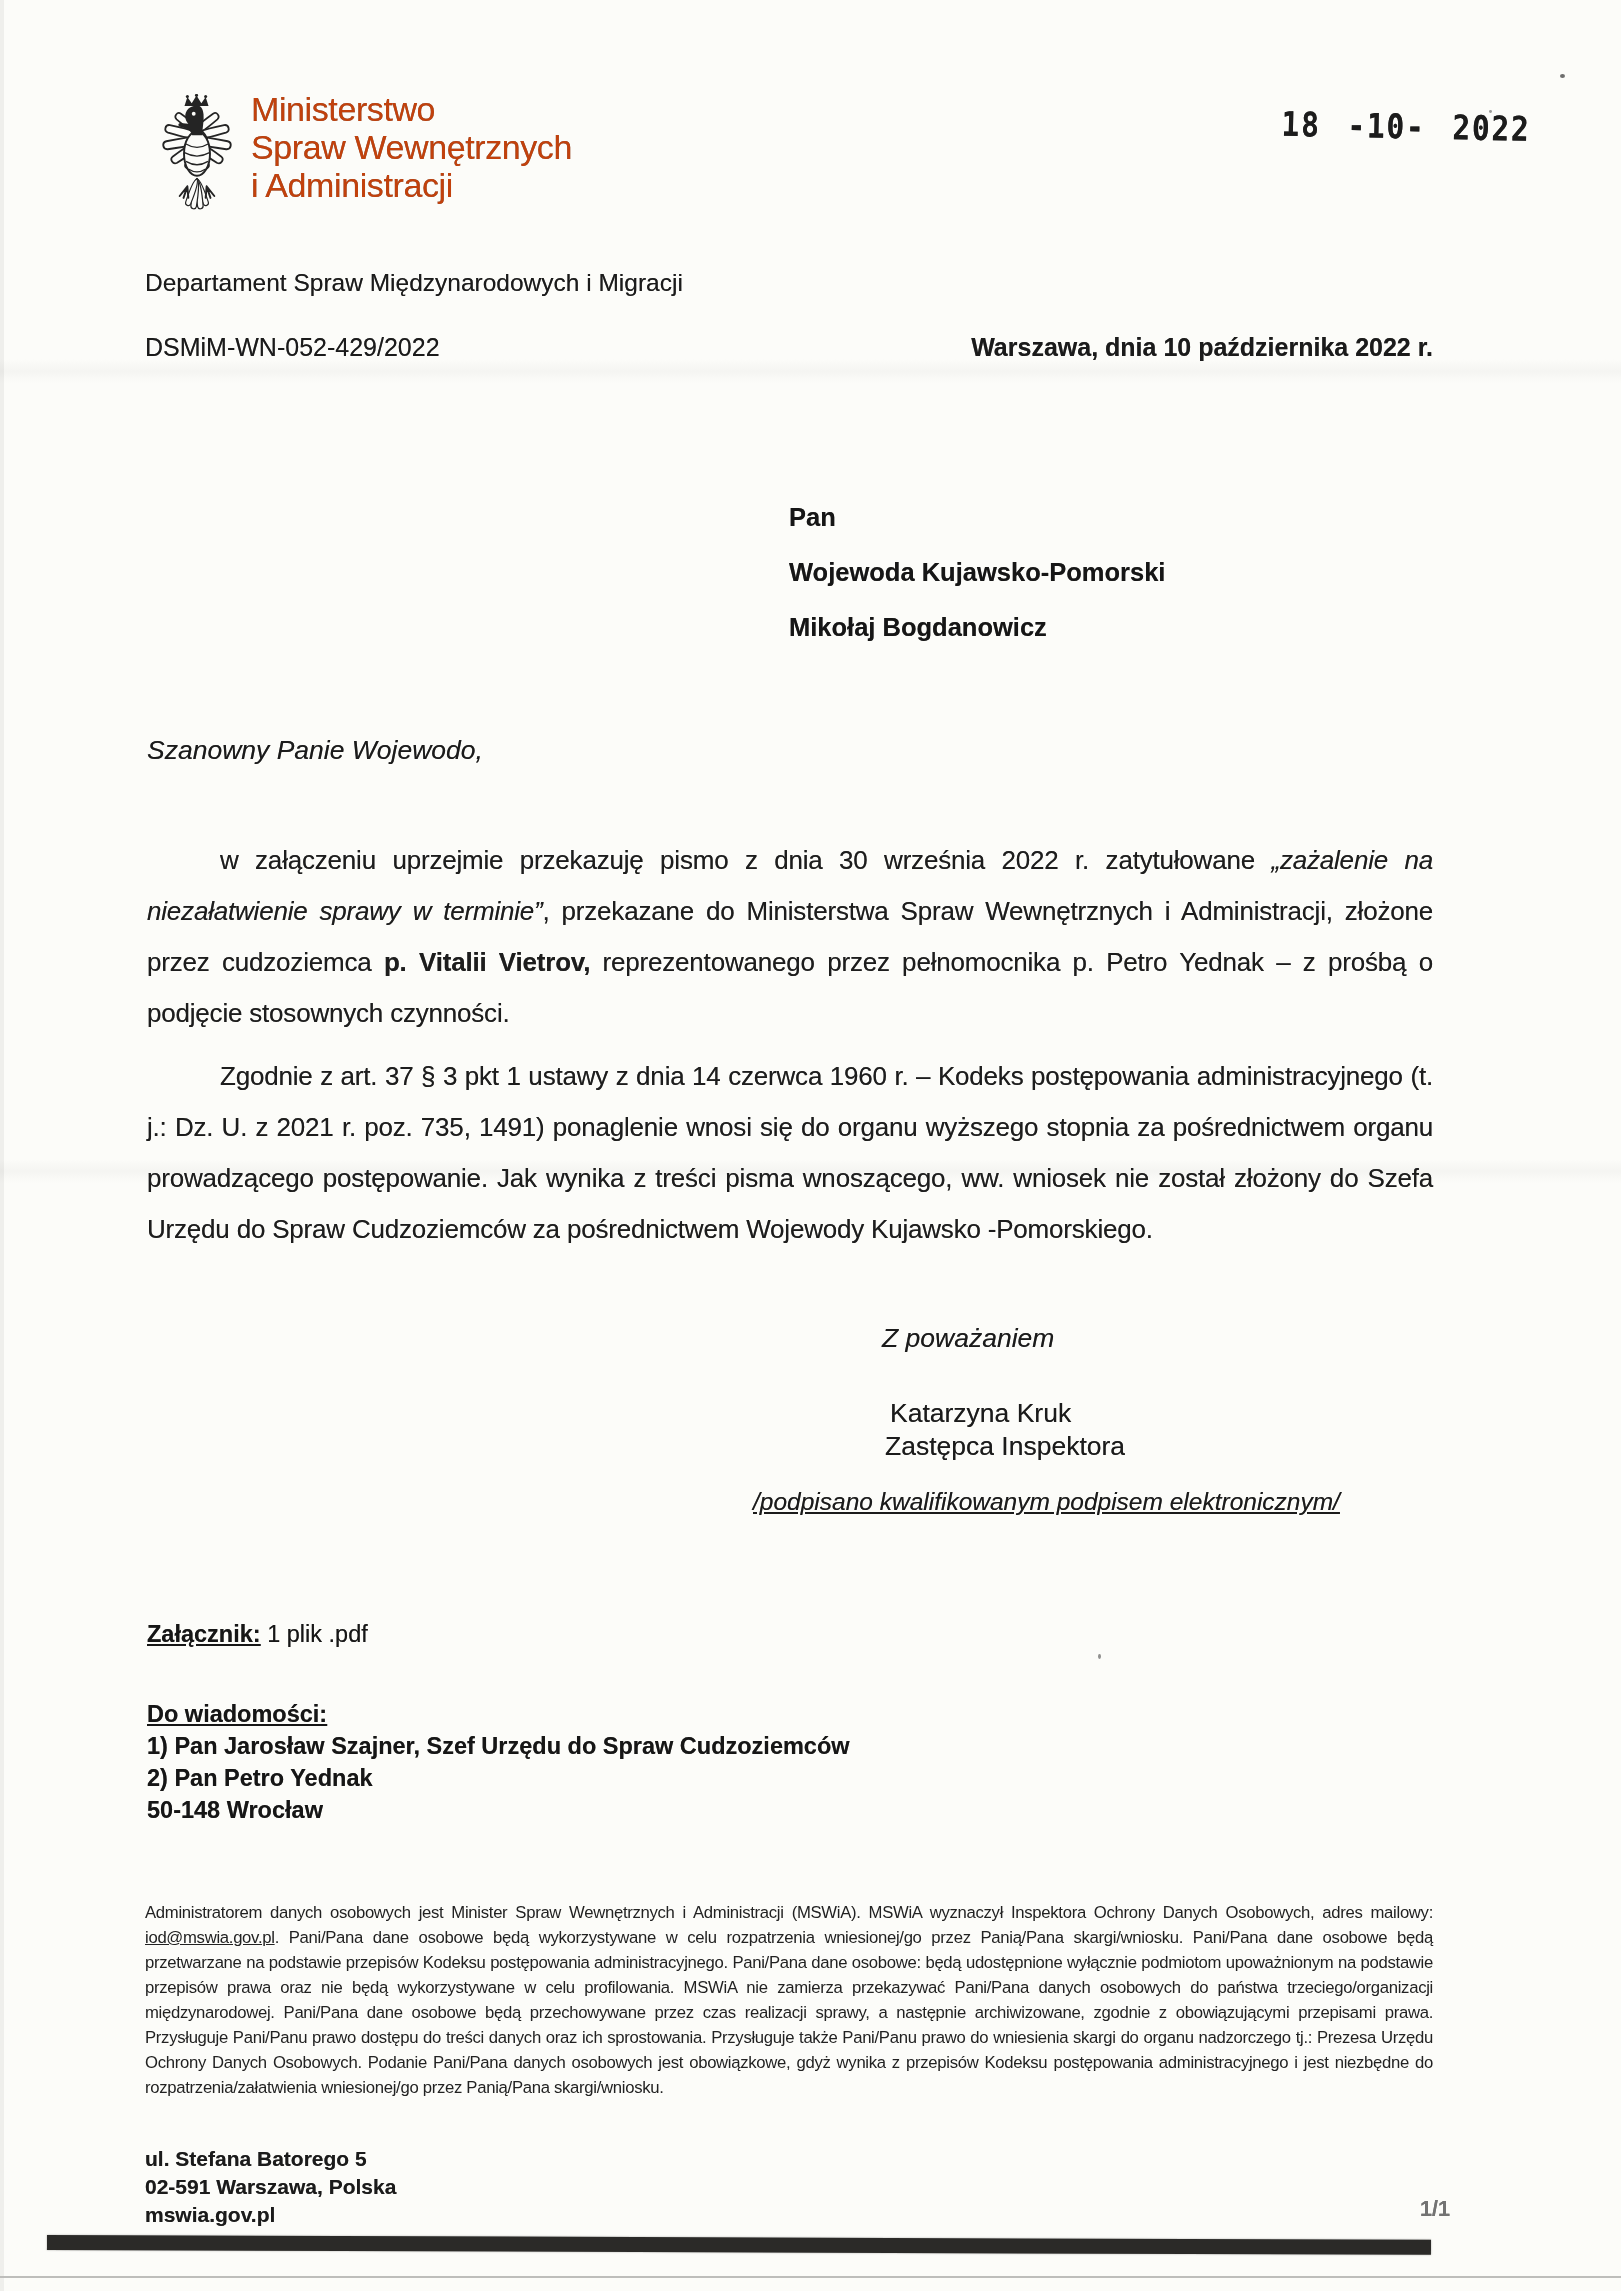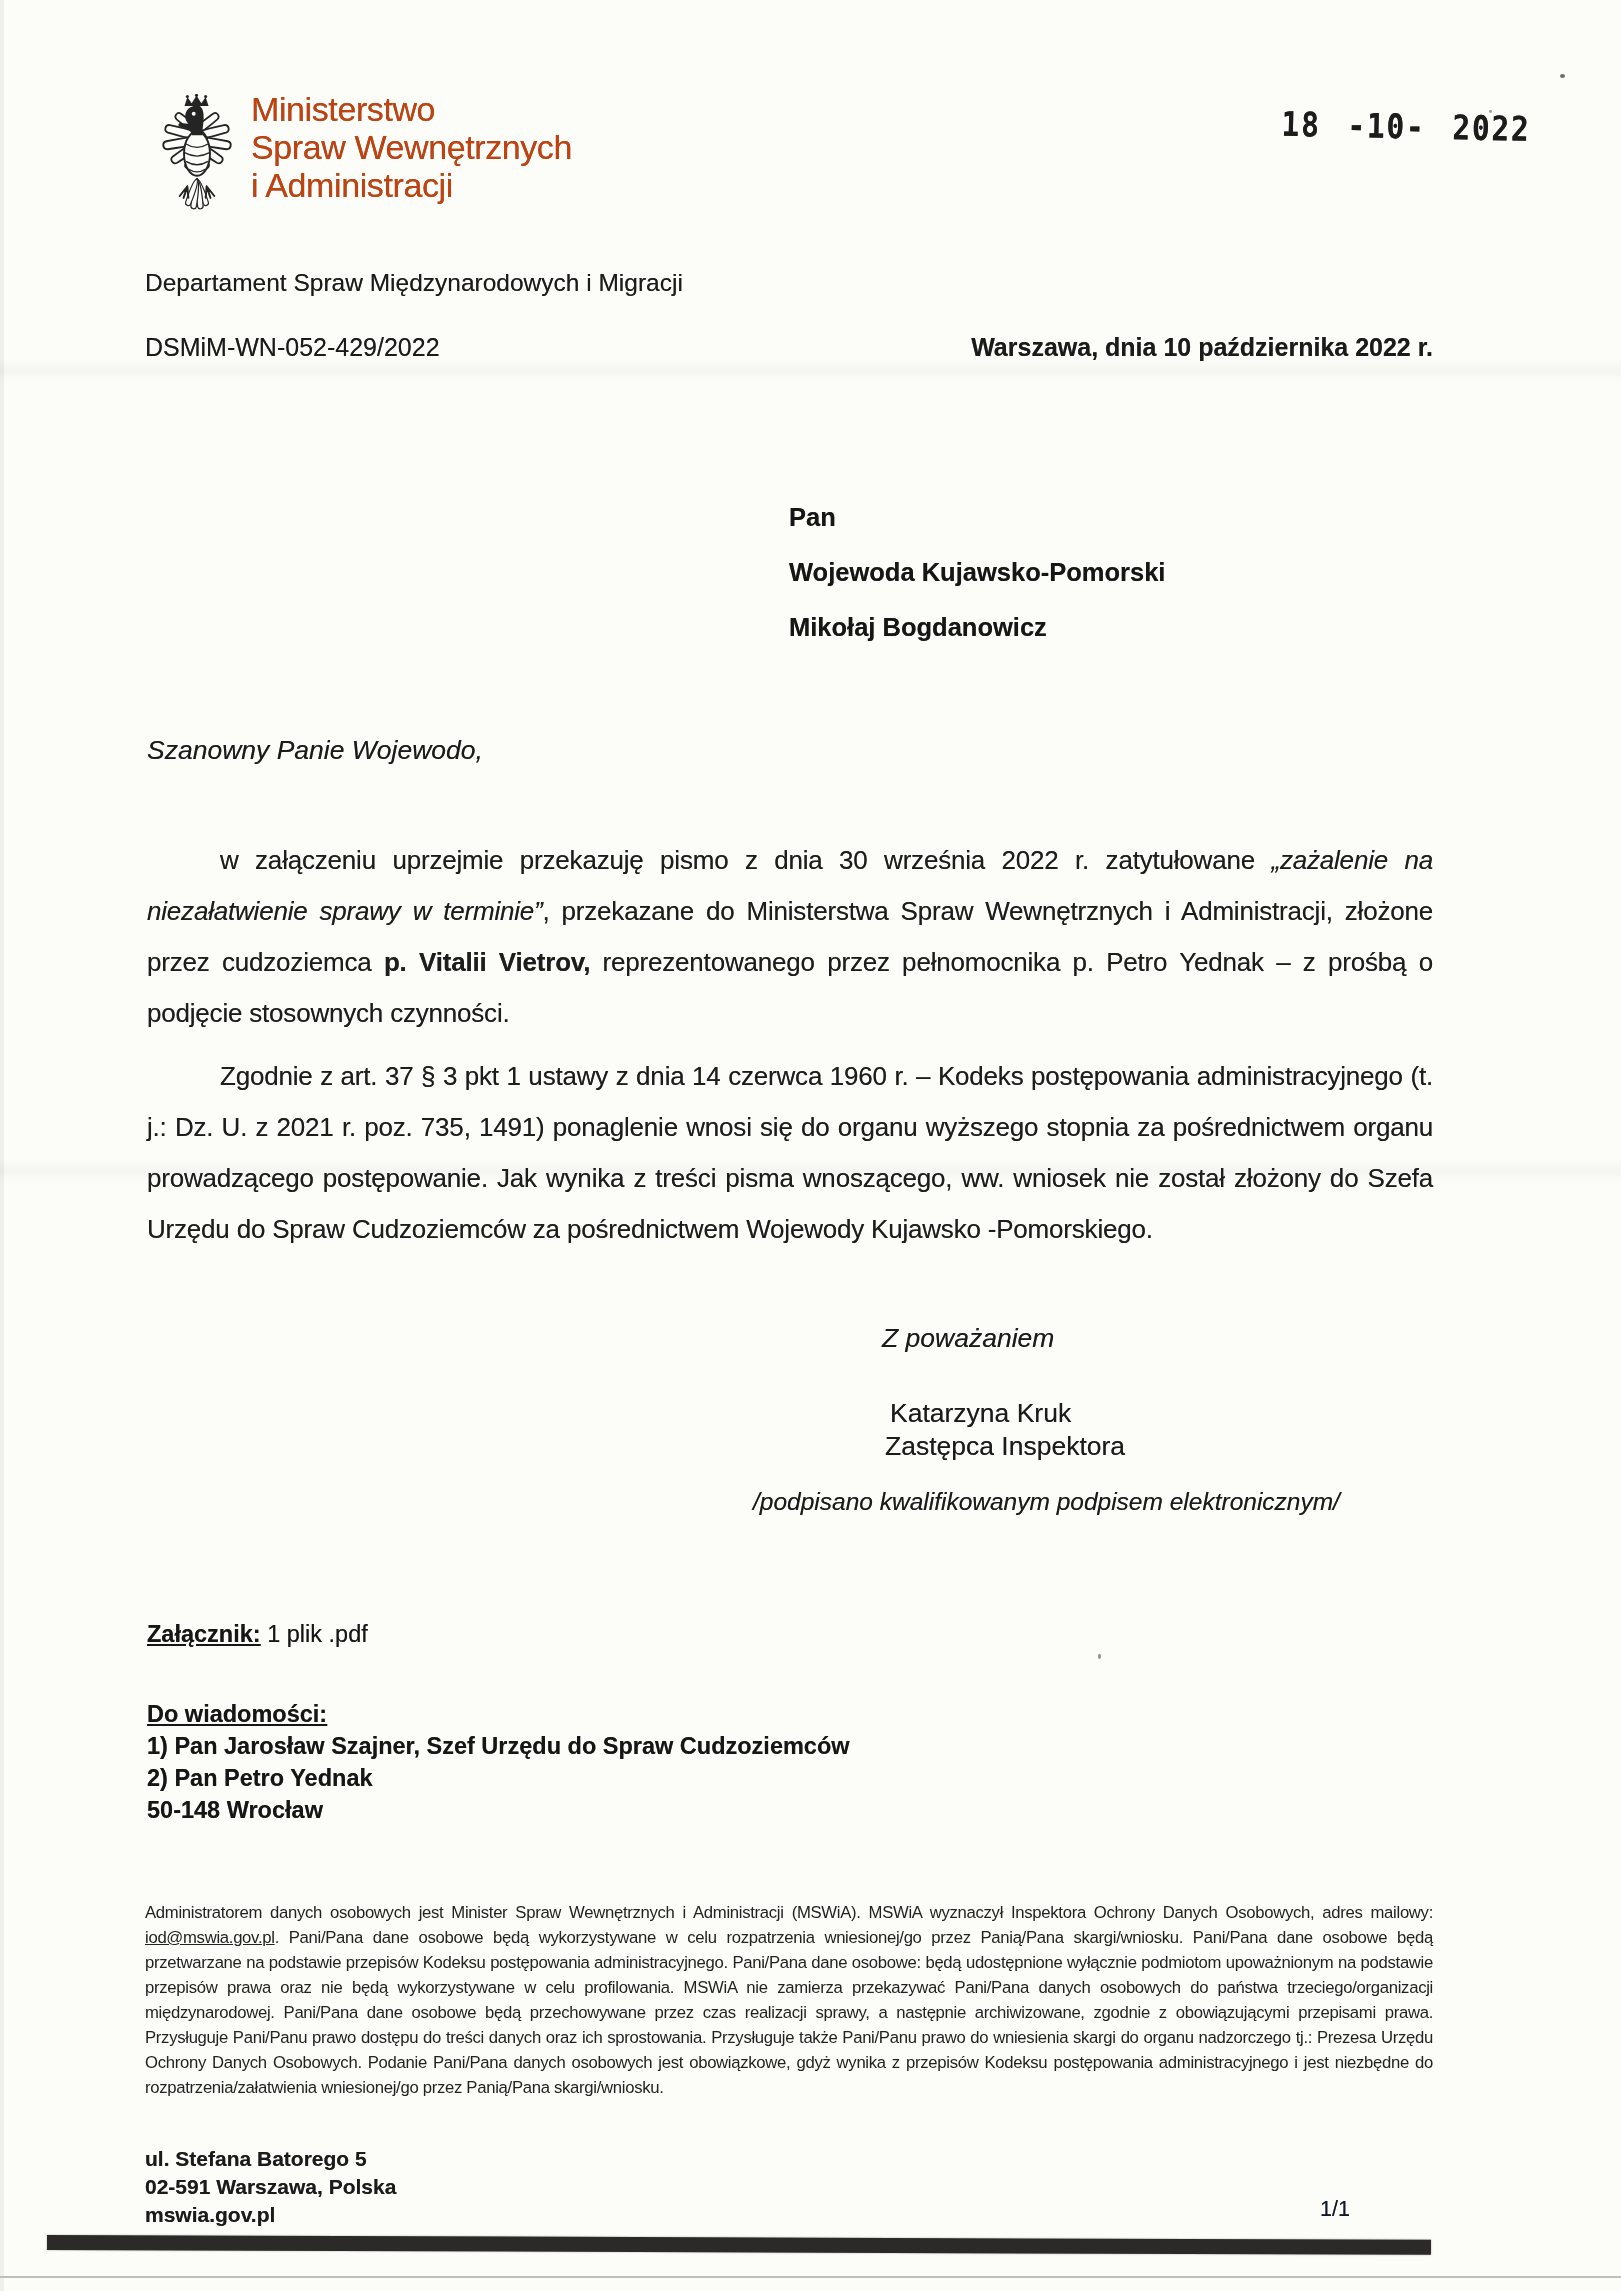--- a/index.html
+++ b/index.html
@@ -39,35 +39,35 @@
   #body-text p{margin:0;text-indent:73px;}
   #body-text p + p{margin-top:11.8px;}
   .it{font-style:italic;}
   .b{font-weight:700;}
 
   
   .closing{font-size:26.5px;color:#1b1b1b;white-space:nowrap;}
   #farewell{left:882px;top:1323px;font-style:italic;}
   #signer-name{left:890px;top:1358px;margin-top:40px;}
   #signer-title{left:885px;top:1431px;}
-  #signature-note{left:753px;top:1488px;font-size:24.5px;font-style:italic;}
+  #signature-note{left:753px;top:1488px;font-size:24.5px;font-style:italic;text-decoration:underline;}
 
   
   #attachment{left:147px;top:1621px;font-size:23.5px;color:#161616;}
   #attachment .lbl{font-weight:700;text-decoration:underline;}
   #cc{left:147px;top:1698px;font-size:23.5px;font-weight:700;line-height:32px;color:#161616;}
   #cc .lbl{text-decoration:underline;}
 
   
   #legal{left:145px;top:1900px;width:1288px;font-size:16.7px;line-height:25px;
     letter-spacing:-0.3px;text-align:justify;color:#222;}
   #legal .email{text-decoration:underline;}
 
   #footer-address{left:145px;top:2145px;font-size:21px;font-weight:700;line-height:28px;color:#1b1b1b;}
-  #page-number{left:1320px;top:2196px;font-size:21.6px;font-weight:400;color:#0f172a;}
+  #page-number{left:1420px;top:2196px;font-size:21.6px;font-weight:700;color:#737373;}
 
   
   #scan-bar{left:47px;top:2235px;width:1384px;height:14.7px;background:#2b2a28;
     transform:rotate(.2deg);transform-origin:left center;box-shadow:0 0 2px rgba(0,0,0,.35);}
   #scan-line{left:0;top:2276px;width:1621px;height:2px;background:#bebebb;}
   .crease{left:0;width:1621px;height:23.5px;
     background:linear-gradient(180deg,rgba(110,110,108,0) 0%,rgba(110,110,108,.05) 50%,rgba(110,110,108,0) 100%);}
   #crease-1{top:359px;}
   #crease-2{top:1159px;}
   #edge-shadow{left:0;top:0;width:3.9px;height:2292px;background:rgba(0,0,0,.05);}

